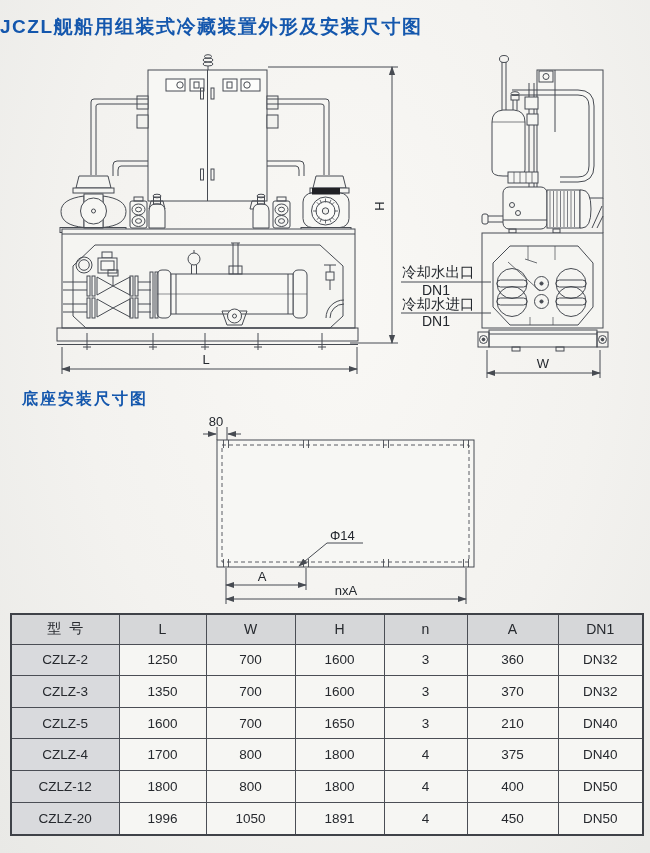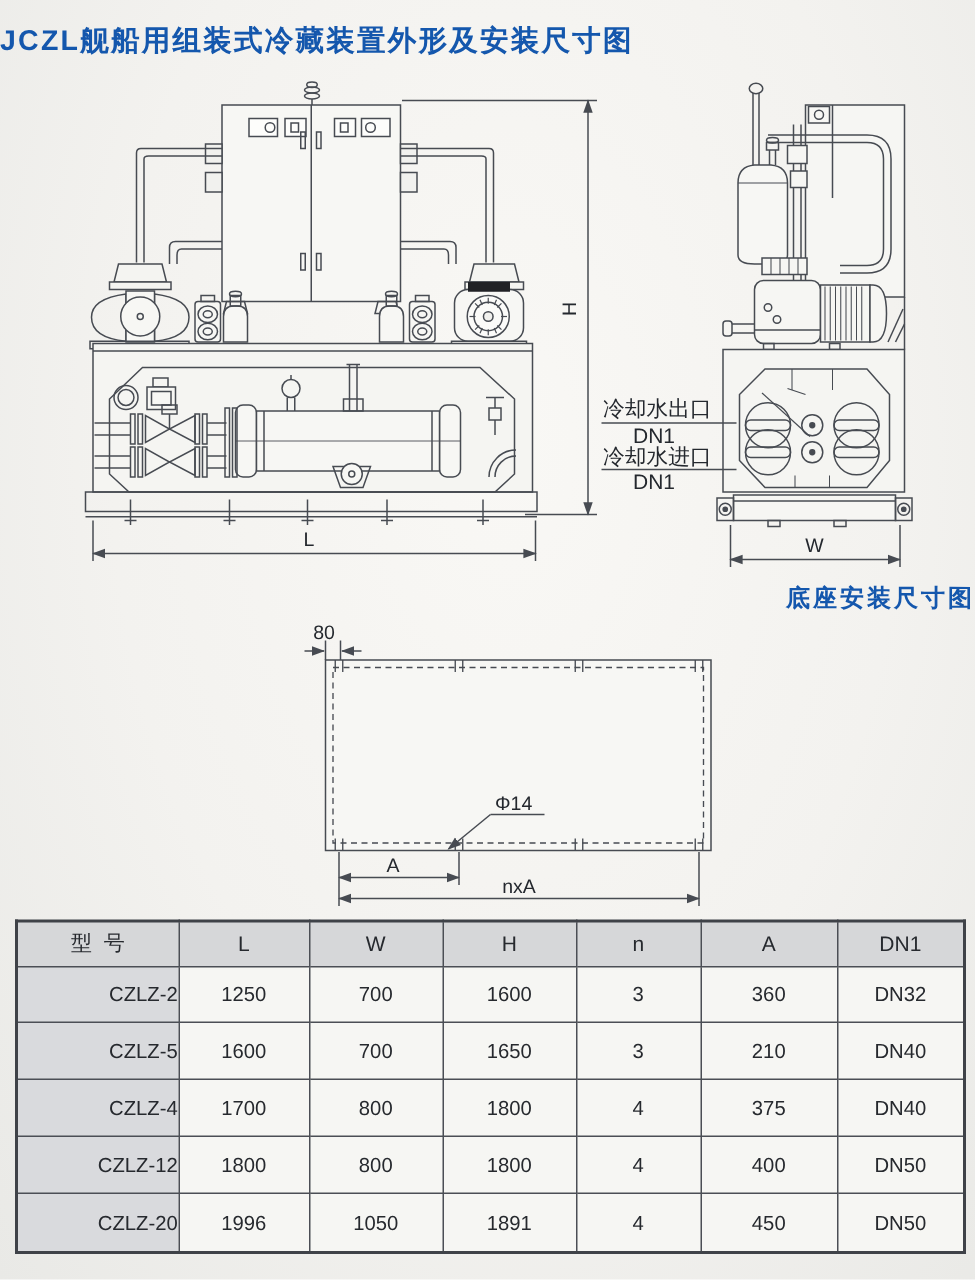--- a/index.html
+++ b/index.html
@@ -6,40 +6,40 @@
   .page{
     position:relative;width:650px;height:853px;overflow:hidden;
     background:radial-gradient(ellipse at 52% 35%, #f9f8f5 0%, #f3f2ef 55%, #e9e9e6 100%);
     font-family:"Liberation Sans", sans-serif;
   }
   .page-title{
     position:absolute;top:14px;left:0;width:650px;text-align:left;
     font-size:19px;font-weight:bold;color:#1457ad;letter-spacing:1.5px;
   }
   .section-title{
-    position:absolute;top:389px;left:0;width:650px;text-align:right;text-indent:22px;
+    position:absolute;top:389px;left:0;width:650px;text-align:left;text-indent:22px;
     font-size:16px;font-weight:bold;color:#1457ad;letter-spacing:2px;
   }
   svg.linework{position:absolute;left:0;top:0;pointer-events:none;}
   svg text{font-family:"Liberation Sans", sans-serif;fill:#24282e;}
   .dim-label{font-size:13px;}
   .cn-label{font-size:14.5px;}
   .dn-label{font-size:14px;}
   table.spec{
     position:absolute;left:10px;top:613px;width:632px;height:223px;
     border-collapse:collapse;table-layout:fixed;
     font-size:13.5px;color:#26292e;
   }
   table.spec th, table.spec td{
     border:1px solid #4b4e55;text-align:center;vertical-align:middle;
     background:#f6f6f3;font-weight:normal;padding:0;margin-left:12px;
   }
   table.spec{border:2px solid #3f4248;}
   table.spec th{background:#d6d7d9;font-size:14px;}
-  table.spec td.model{background:#d9dadd;text-align:right;}
+  table.spec td.model{background:#d9dadd;}
   th.model{white-space:pre;}
 </style>
 </head>
 <body>
 
 <div class="page">
 
   <div class="page-title">JCZL舰船用组装式冷藏装置外形及安装尺寸图</div>
 
   <svg class="linework" width="650" height="853" viewBox="0 0 650 853" fill="none" stroke="#474b52" stroke-width="1">
@@ -473,20 +473,29 @@
       <tr>
         <td class="model">CZLZ-2</td>
         <td>1250</td>
         <td>700</td>
         <td>1600</td>
         <td>3</td>
         <td>360</td>
         <td>DN32</td>
       </tr>
       <tr>
+        <td class="model">CZLZ-3</td>
+        <td>1350</td>
+        <td>700</td>
+        <td>1600</td>
+        <td>3</td>
+        <td>370</td>
+        <td>DN32</td>
+      </tr>
+      <tr>
         <td class="model">CZLZ-5</td>
         <td>1600</td>
         <td>700</td>
         <td>1650</td>
         <td>3</td>
         <td>210</td>
         <td>DN40</td>
       </tr>
       <tr>
         <td class="model">CZLZ-4</td>

